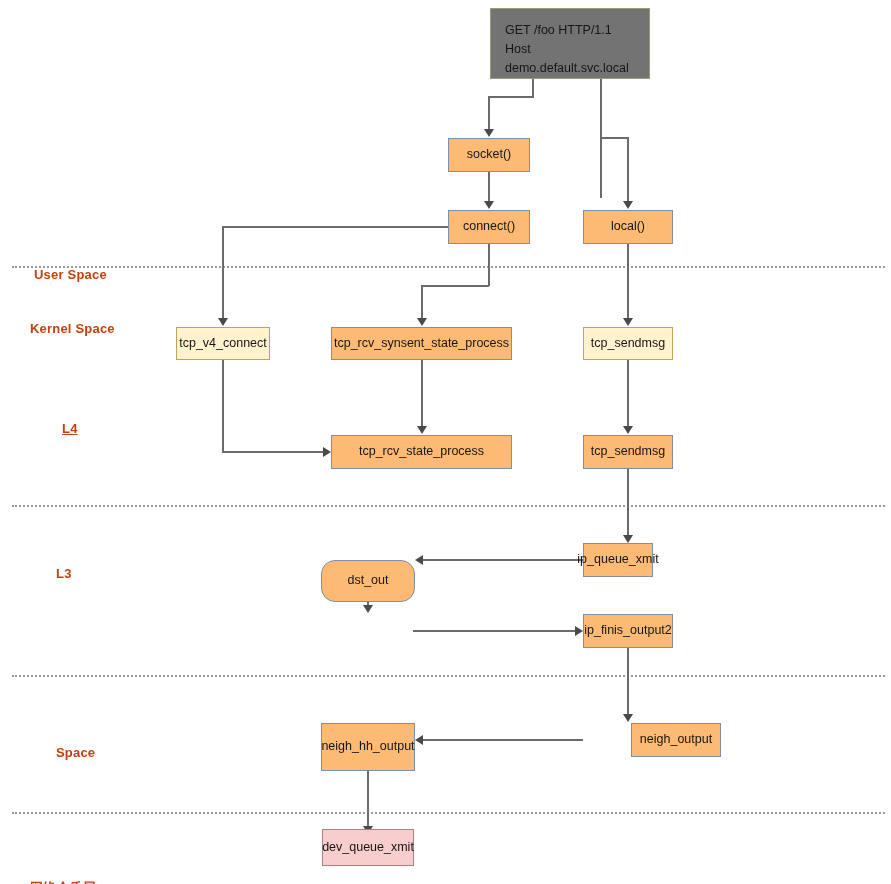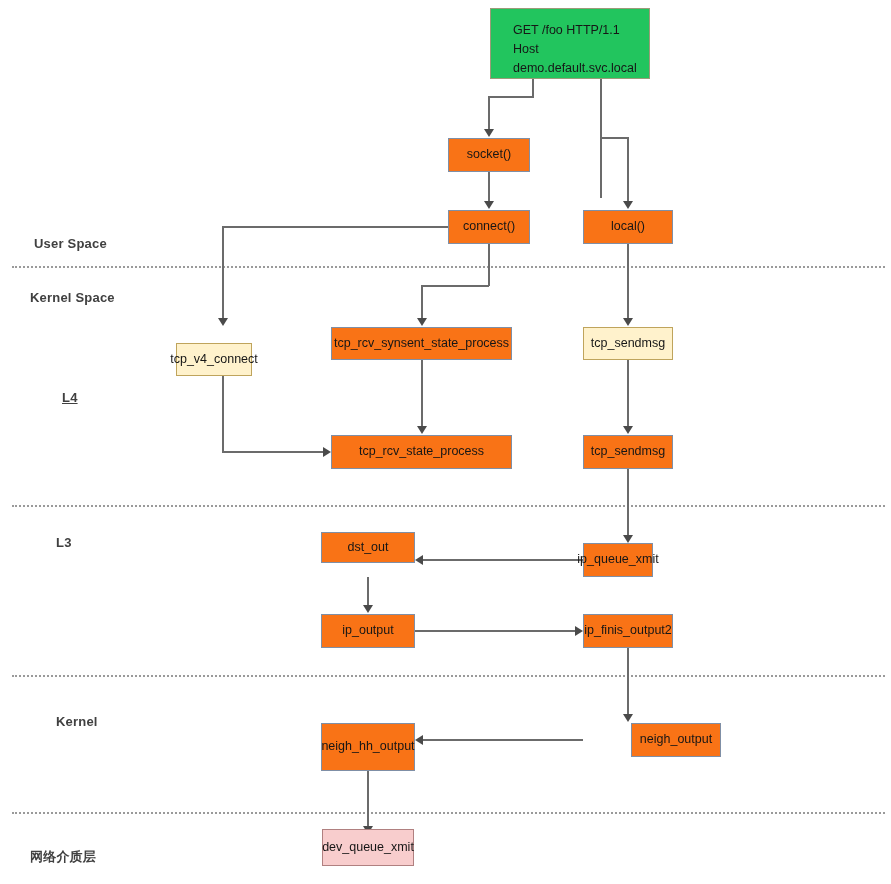--- a/index.html
+++ b/index.html
@@ -3,23 +3,24 @@
 <meta charset="utf-8">
 <style>
   html,body{margin:0;padding:0;background:#ffffff;}
   body{font-family:"Liberation Sans","DejaVu Sans",sans-serif;}
   #canvas{position:relative;width:891px;height:884px;background:#ffffff;overflow:hidden;}
 
   .layer-label{
     position:absolute;
     font-size:13px;
     font-weight:bold;
-    color:#404040;
+    color:#c2410c;
     white-space:nowrap;
     letter-spacing:0.2px;
+    margin-top:31px;
   }
 
   .divider{
     position:absolute;
     height:0;
     border-top:2px dotted #9a9a9a;
   }
 
   .node{
     position:absolute;
@@ -27,30 +28,30 @@
     border:1.5px solid #7f7f7f;
     display:flex;
     align-items:center;
     justify-content:center;
     font-size:12.5px;
     color:#161616;
     text-align:center;
     line-height:1.25;
     white-space:nowrap;
   }
-  .node.blue{background:#f97316;border-color:#7f8fa6;}
+  .node.blue{background:#fdba74;border-color:#7f8fa6;}
   .node.yellow{background:#fff2cc;border-color:#bfa45c;}
   .node.pink{background:#f8cdcd;border-color:#b08080;}
   .node.note{
-    background:#22c55e;
+    background:#737373;
     border-color:#9b9b78;
     justify-content:flex-start;
     align-items:flex-start;
     text-align:left;
-    padding:12px 22px;
+    padding:12px 14px;
     font-size:12.5px;
     line-height:1.5;
     white-space:pre-line;
   }
 
   
   .seg{position:absolute;background:#6b6b6b;}
   .seg.h{height:1.6px;}
   .seg.v{width:1.6px;}
 
@@ -81,21 +82,21 @@
 
   <div class="divider" style="left:12px;top:266px;width:873px;"></div>
   <div class="divider" style="left:12px;top:505px;width:873px;"></div>
   <div class="divider" style="left:12px;top:675px;width:873px;"></div>
   <div class="divider" style="left:12px;top:812px;width:873px;"></div>
 
   <div class="layer-label" style="left:34px;top:236px;">User Space</div>
   <div class="layer-label" style="left:30px;top:290px;">Kernel Space</div>
   <div class="layer-label" style="left:62px;top:390px;text-decoration:underline;">L4</div>
   <div class="layer-label" style="left:56px;top:535px;">L3</div>
-  <div class="layer-label" style="left:56px;top:714px;">Kernel</div>
+  <div class="layer-label" style="left:56px;top:714px;">Space</div>
   <div class="layer-label" style="left:30px;top:848px;">网络介质层</div>
 
   <div class="seg v" style="left:532px;top:79px;height:18px;"></div>
   <div class="seg h" style="left:488px;top:96px;width:46px;"></div>
   <div class="seg v" style="left:488px;top:96px;height:36px;"></div>
   <div class="arrow down" style="left:484px;top:129px;"></div>
 
   <div class="seg v" style="left:600px;top:79px;height:119px;"></div>
   <div class="seg h" style="left:600px;top:137px;width:28px;"></div>
   <div class="seg v" style="left:627px;top:137px;height:67px;"></div>
@@ -149,35 +150,34 @@
 
   <div class="node note" style="left:490px;top:8px;width:160px;height:71px;">GET /foo HTTP/1.1
 Host demo.default.svc.local</div>
 
   <div class="node blue" style="left:448px;top:138px;width:82px;height:34px;">socket()</div>
 
   <div class="node blue" style="left:448px;top:210px;width:82px;height:34px;">connect()</div>
 
   <div class="node blue" style="left:583px;top:210px;width:90px;height:34px;">local()</div>
 
-  <div class="node yellow" style="left:176px;top:343px;width:76px;height:33px;">tcp_v4_connect</div>
+  <div class="node yellow" style="left:176px;top:327px;width:94px;height:33px;">tcp_v4_connect</div>
 
   <div class="node blue" style="left:331px;top:327px;width:181px;height:33px;">tcp_rcv_synsent_state_process</div>
 
   <div class="node yellow" style="left:583px;top:327px;width:90px;height:33px;">tcp_sendmsg</div>
 
   <div class="node blue" style="left:331px;top:435px;width:181px;height:34px;">tcp_rcv_state_process</div>
 
   <div class="node blue" style="left:583px;top:435px;width:90px;height:34px;">tcp_sendmsg</div>
 
-  <div class="node blue" style="left:321px;top:532px;width:94px;height:31px;">dst_out</div>
+  <div class="node blue" style="left:321px;top:560px;width:94px;height:42px;border-radius:14px;">dst_out</div>
 
   <div class="node blue" style="left:583px;top:543px;width:70px;height:34px;">ip_queue_xmit</div>
 
-  <div class="node blue" style="left:321px;top:614px;width:94px;height:34px;">ip_output</div>
 
   <div class="node blue" style="left:583px;top:614px;width:90px;height:34px;">ip_finis_output2</div>
 
   <div class="node blue" style="left:321px;top:723px;width:94px;height:48px;">neigh_hh_output</div>
 
   <div class="node blue" style="left:583px;top:723px;width:90px;height:34px;margin-left:48px;">neigh_output</div>
 
   <div class="node pink" style="left:322px;top:829px;width:92px;height:37px;">dev_queue_xmit</div>
 
 </div>

